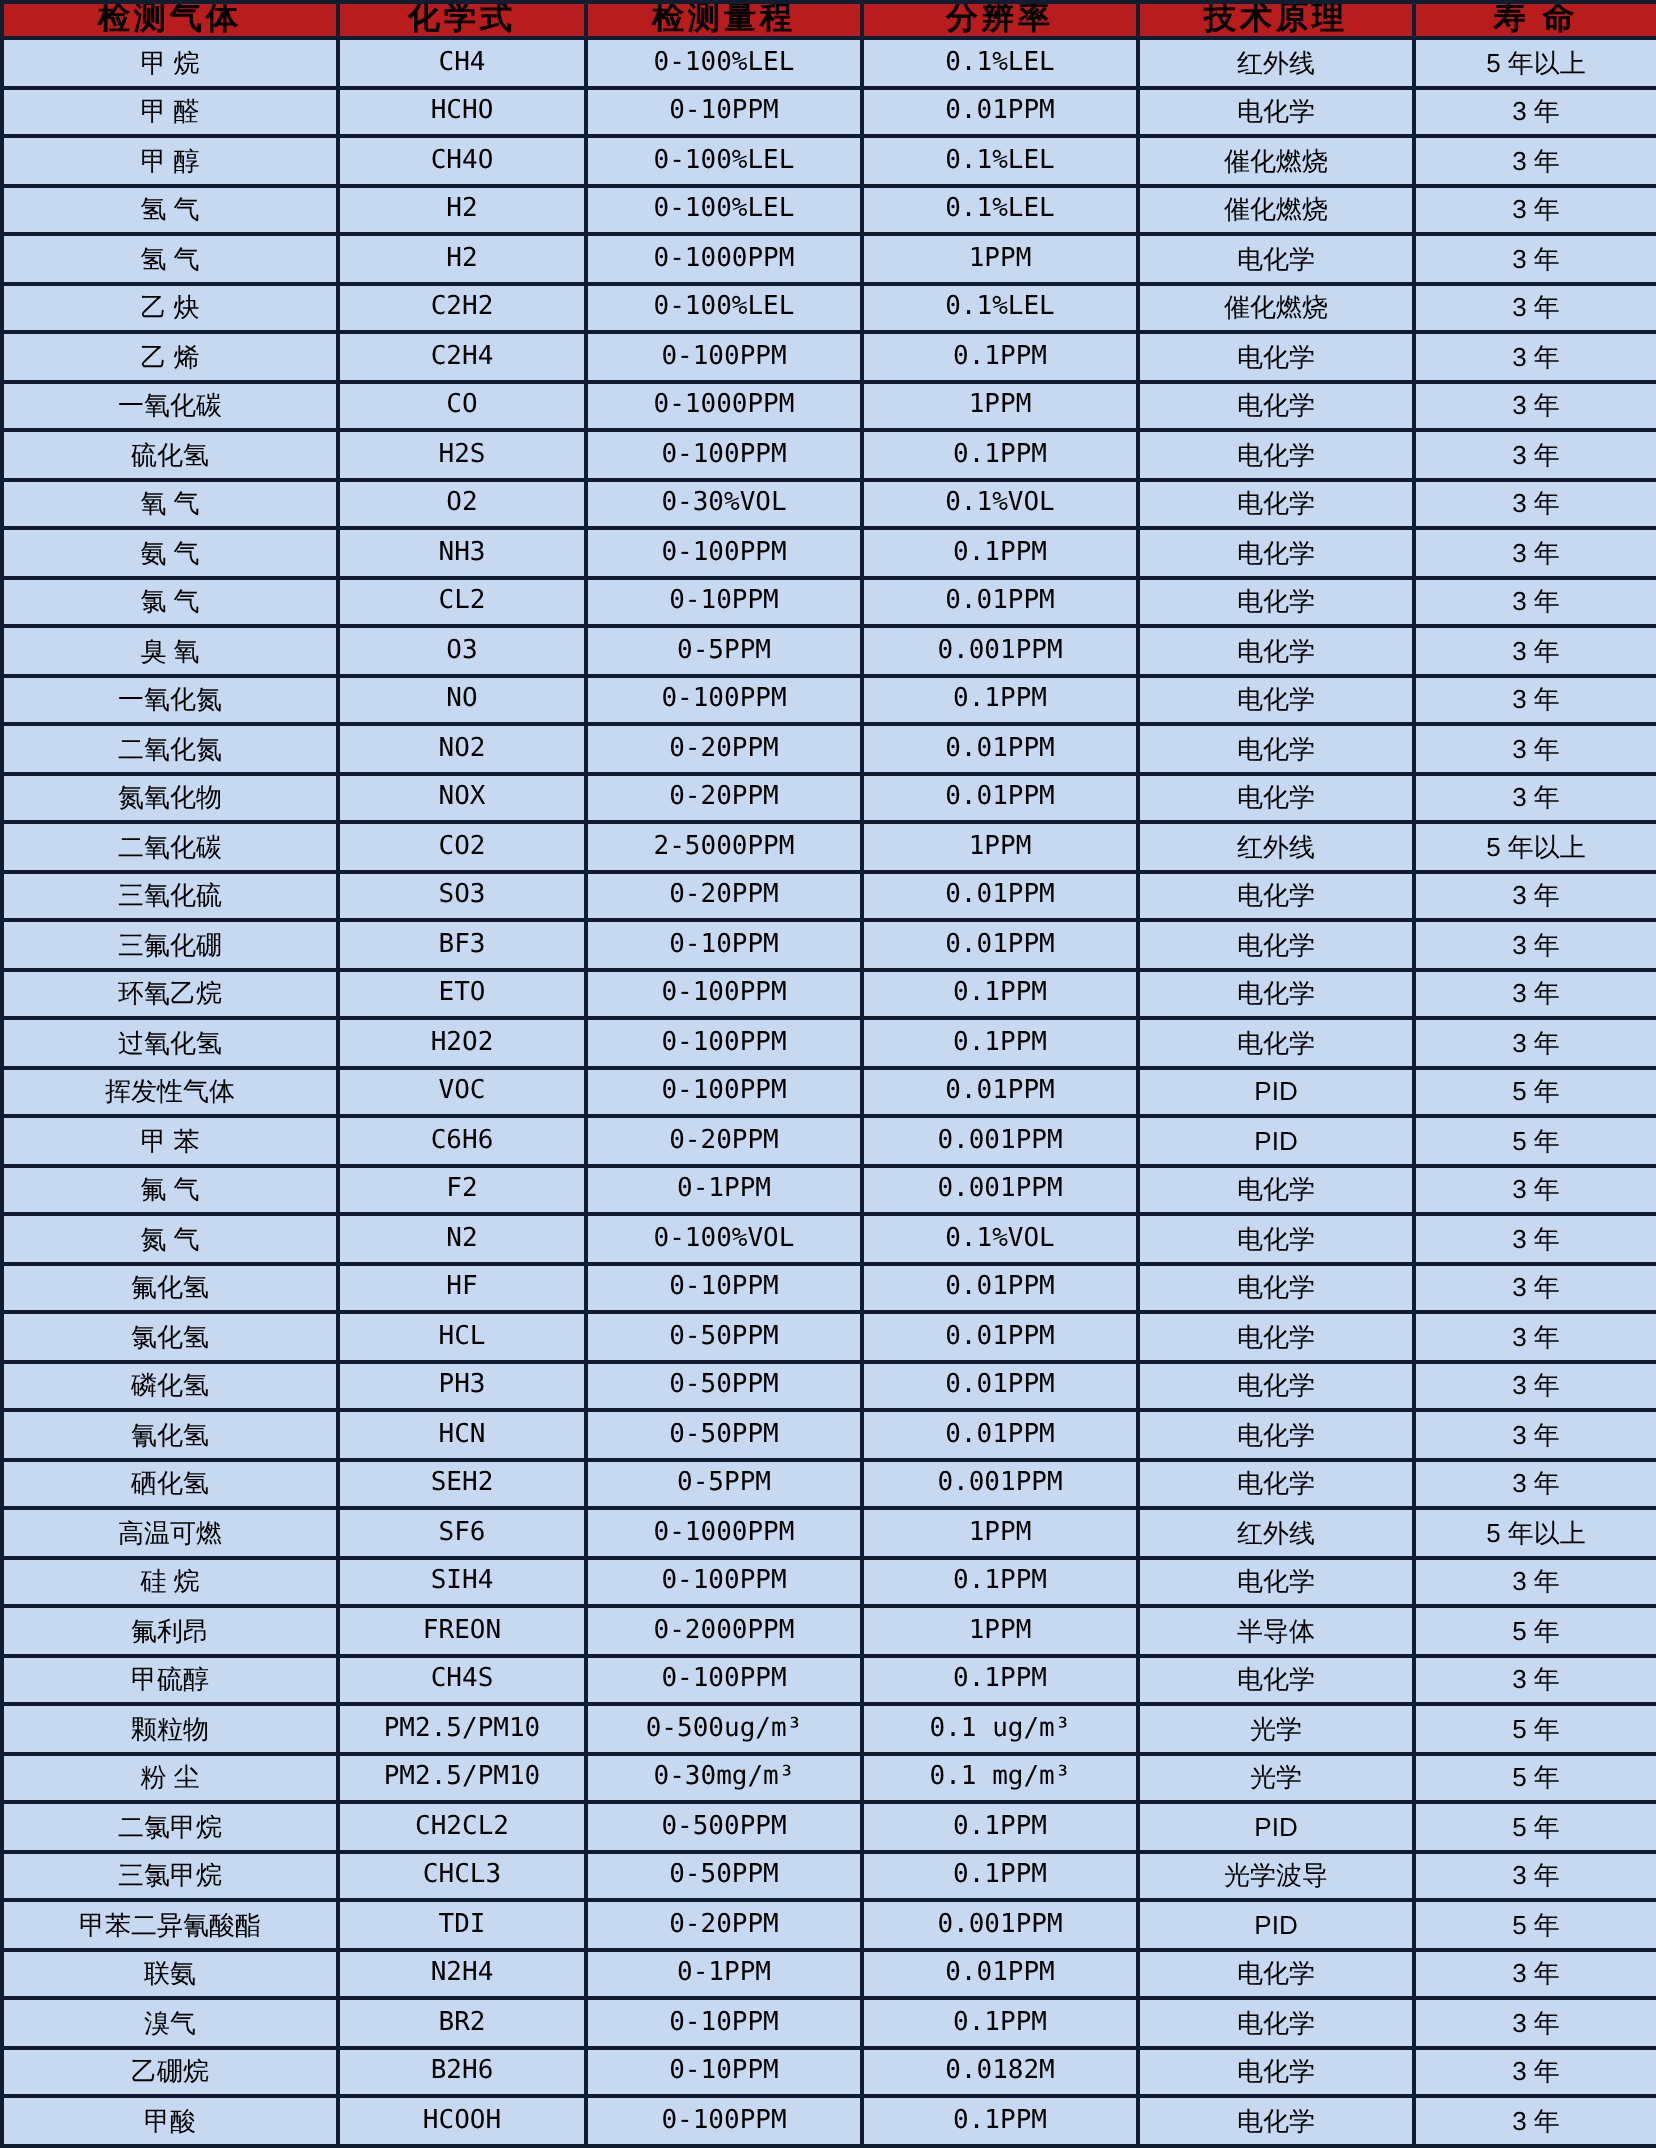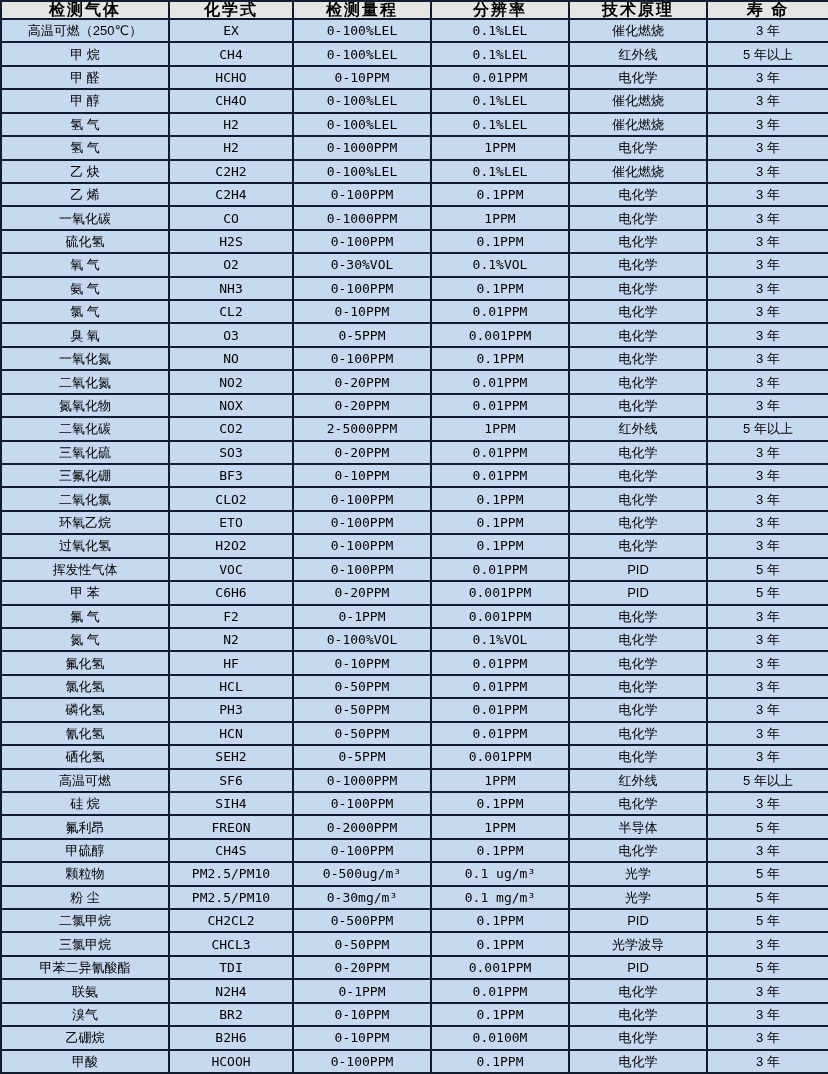--- a/index.html
+++ b/index.html
@@ -18,21 +18,21 @@
     border: 2px solid #111c30;
     text-align: center;
     vertical-align: middle;
     padding: 0;
     line-height: 1;
     overflow: hidden;
     white-space: nowrap;
     color: #000000;
   }
   table.spec th {
-    background: #e5e5e5;
+    background: #b91c1c;
     font-size: 16px;
     font-weight: bold;
     letter-spacing: 2px;
   }
   table.spec td {
     background: #c6d9f1;
     font-size: 13px;
   }
   td.cn { font-size: 14px; }
   td.mono {
@@ -57,28 +57,20 @@
       <th>检测气体</th>
       <th>化学式</th>
       <th>检测量程</th>
       <th>分辨率</th>
       <th>技术原理</th>
       <th>寿  命</th>
     </tr>
   </thead>
   <tbody>
       <tr>
-    <td class="cn">高温可燃（250℃）</td>
-    <td class="mono">EX</td>
-    <td class="mono">0-100%LEL</td>
-    <td class="mono">0.1%LEL</td>
-    <td class="cn">催化燃烧</td>
-    <td class="cn">3 年</td>
-  </tr>
-      <tr>
     <td class="cn">甲  烷</td>
     <td class="mono">CH4</td>
     <td class="mono">0-100%LEL</td>
     <td class="mono">0.1%LEL</td>
     <td class="cn">红外线</td>
     <td class="cn">5 年以上</td>
   </tr>
       <tr>
     <td class="cn">甲  醛</td>
     <td class="mono">HCHO</td>
@@ -217,28 +209,20 @@
   </tr>
       <tr>
     <td class="cn">三氟化硼</td>
     <td class="mono">BF3</td>
     <td class="mono">0-10PPM</td>
     <td class="mono">0.01PPM</td>
     <td class="cn">电化学</td>
     <td class="cn">3 年</td>
   </tr>
       <tr>
-    <td class="cn">二氧化氯</td>
-    <td class="mono">CLO2</td>
-    <td class="mono">0-100PPM</td>
-    <td class="mono">0.1PPM</td>
-    <td class="cn">电化学</td>
-    <td class="cn">3 年</td>
-  </tr>
-      <tr>
     <td class="cn">环氧乙烷</td>
     <td class="mono">ETO</td>
     <td class="mono">0-100PPM</td>
     <td class="mono">0.1PPM</td>
     <td class="cn">电化学</td>
     <td class="cn">3 年</td>
   </tr>
       <tr>
     <td class="cn">过氧化氢</td>
     <td class="mono">H2O2</td>
@@ -404,21 +388,21 @@
     <td class="mono">BR2</td>
     <td class="mono">0-10PPM</td>
     <td class="mono">0.1PPM</td>
     <td class="cn">电化学</td>
     <td class="cn">3 年</td>
   </tr>
       <tr>
     <td class="cn">乙硼烷</td>
     <td class="mono">B2H6</td>
     <td class="mono">0-10PPM</td>
-    <td class="mono">0.0100M</td>
+    <td class="mono">0.0182M</td>
     <td class="cn">电化学</td>
     <td class="cn">3 年</td>
   </tr>
       <tr>
     <td class="cn">甲酸</td>
     <td class="mono">HCOOH</td>
     <td class="mono">0-100PPM</td>
     <td class="mono">0.1PPM</td>
     <td class="cn">电化学</td>
     <td class="cn">3 年</td>

